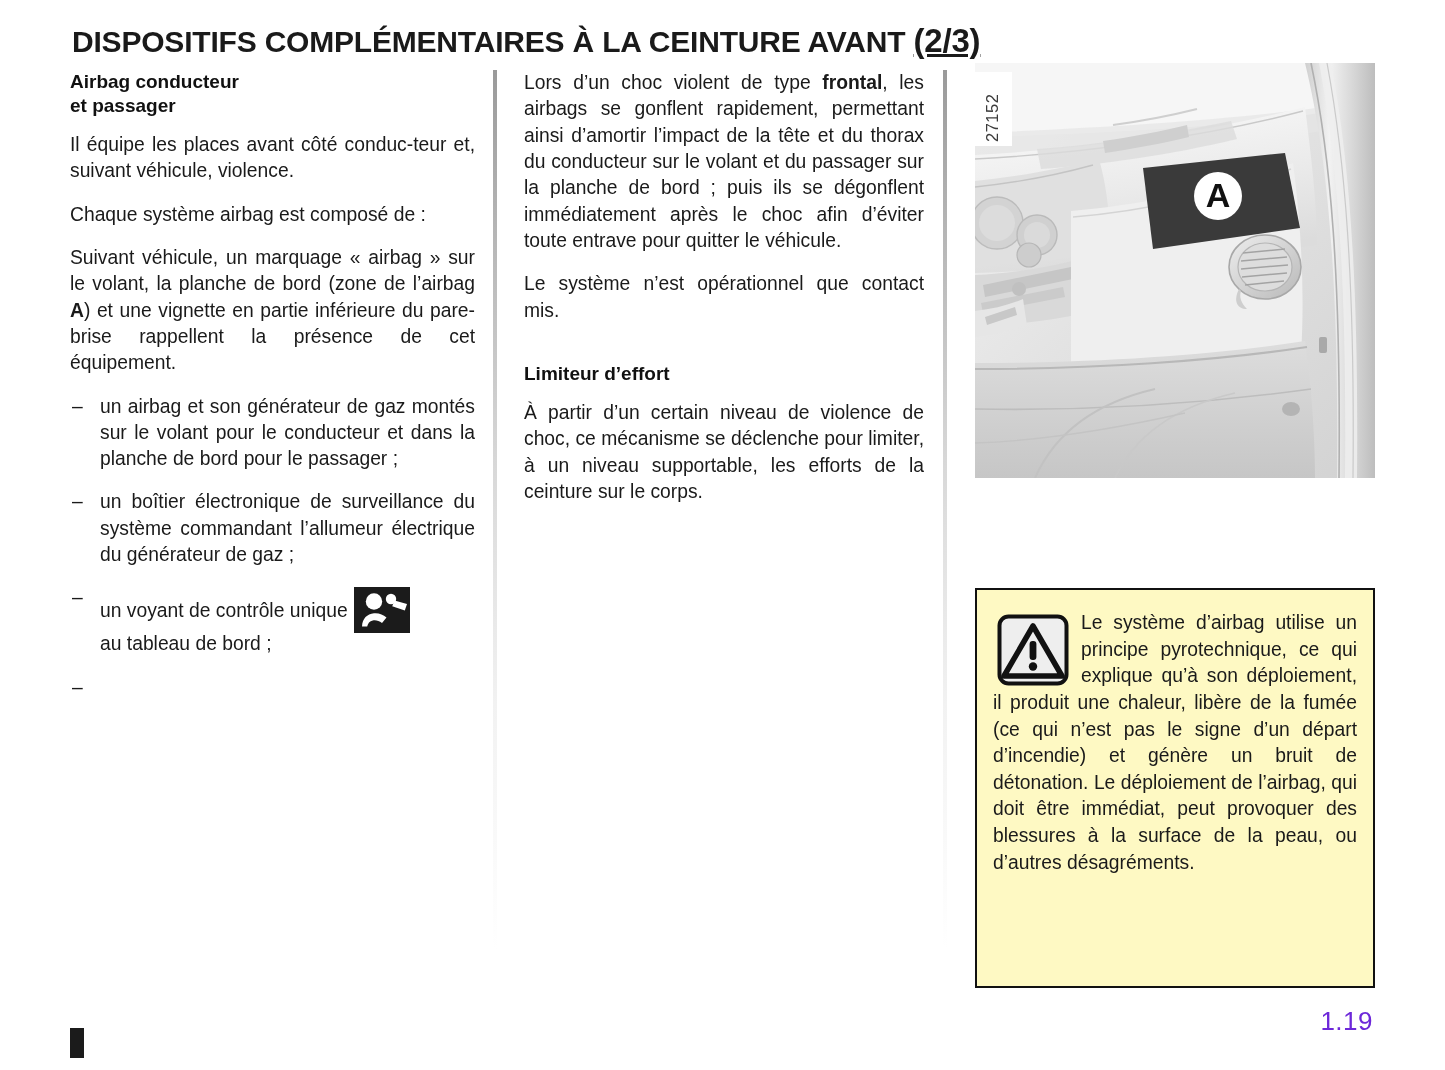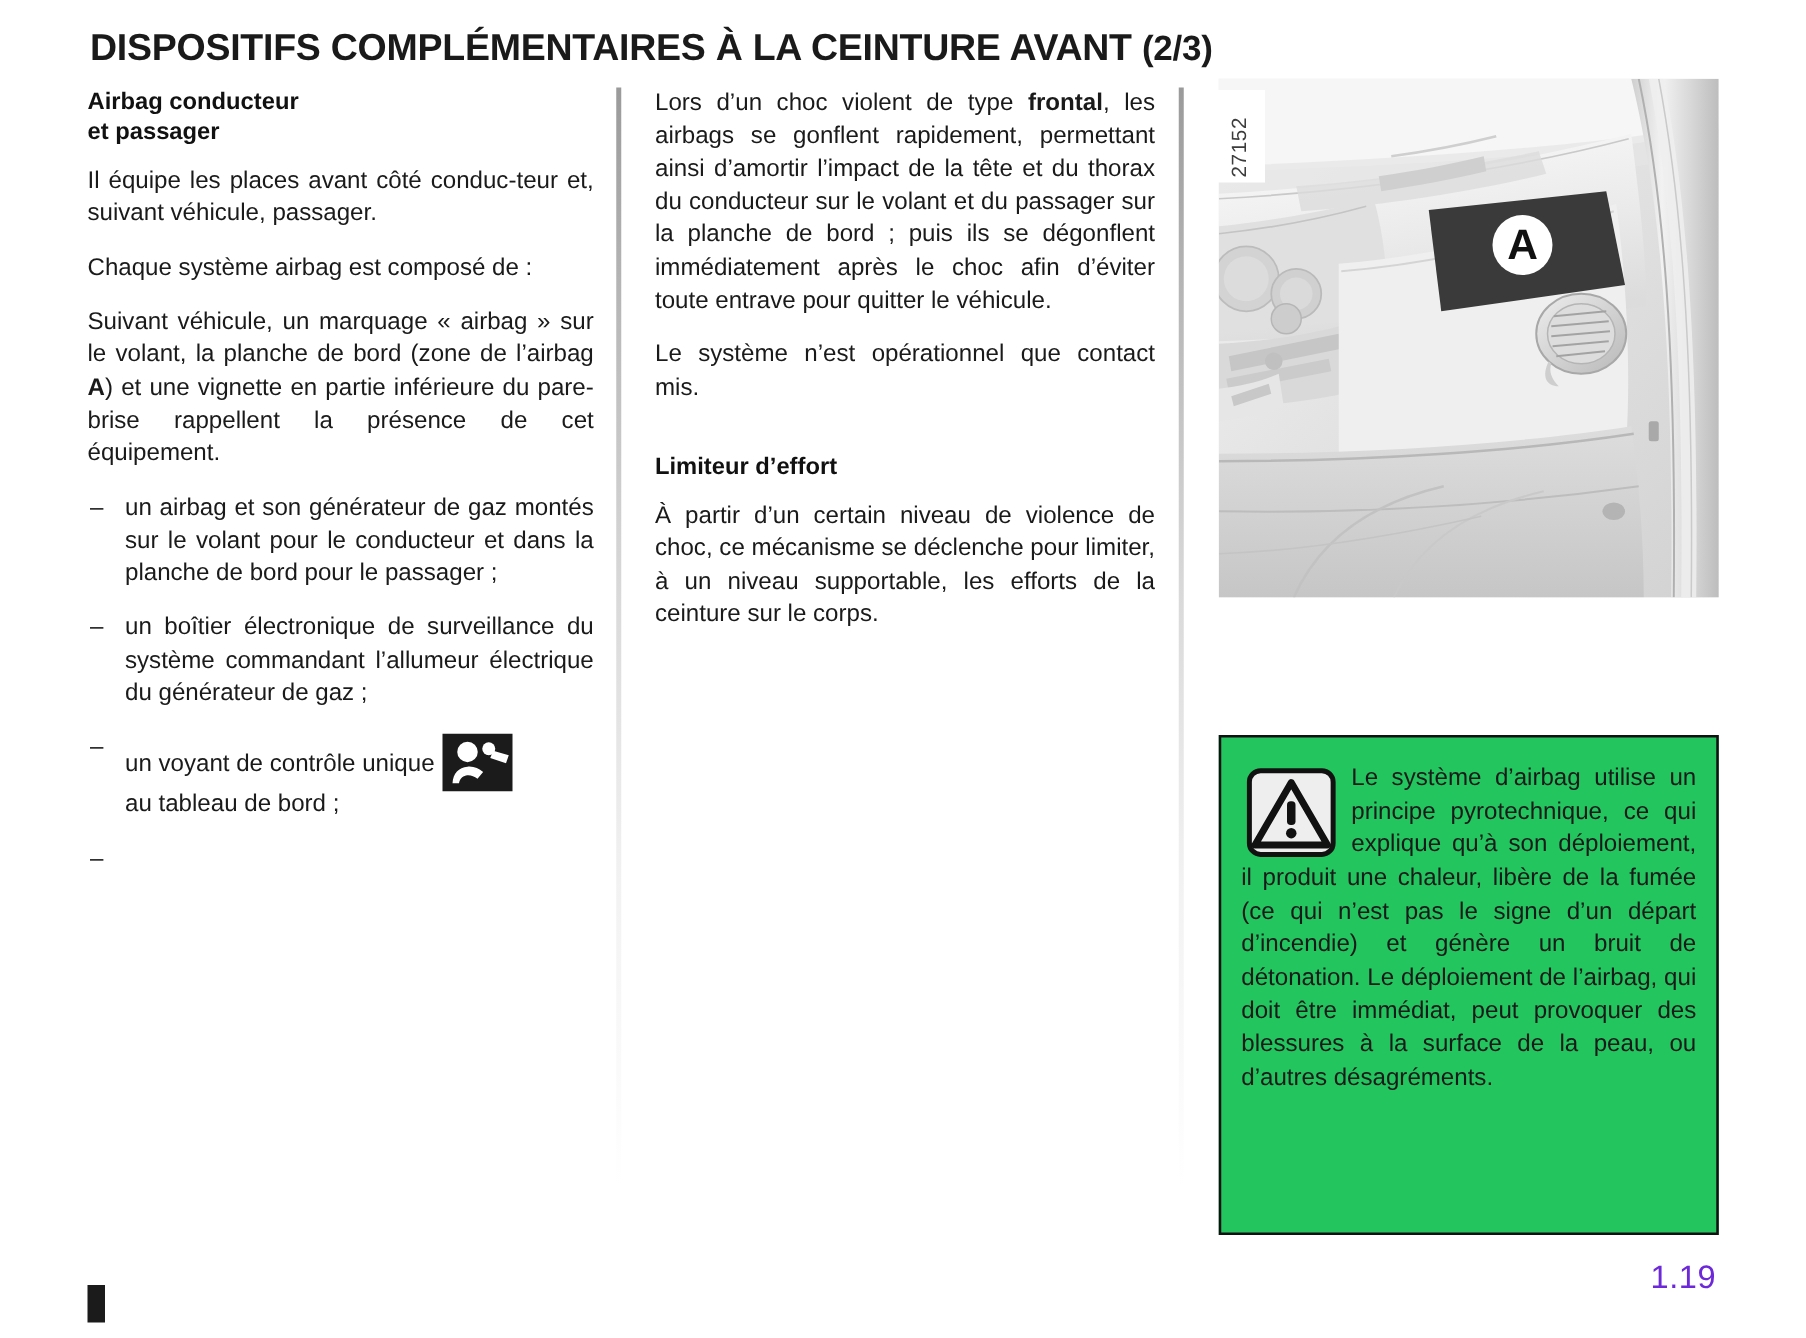--- a/index.html
+++ b/index.html
@@ -21,21 +21,22 @@
     position: absolute;
     left: 72px;
     top: 22px;
     font-size: 30px;
     font-weight: bold;
     letter-spacing: -0.2px;
     color: #1a1a1a;
     white-space: nowrap;
   }
   .page-title .frac {
-    font-size: 28px;
+    font-size: 33px;
+    text-decoration: underline;
   }
 
   
   .col-rule {
     position: absolute;
     top: 70px;
     width: 4px;
     height: 880px;
     background: linear-gradient(to bottom, #9a9a9a 0%, #b5b5b5 18%, #d8d8d8 45%, #f2f2f2 72%, #ffffff 100%);
   }
@@ -145,21 +146,21 @@
 
   
   .warn-box {
     position: absolute;
     left: 975px;
     top: 588px;
     width: 400px;
     height: 400px;
     box-sizing: border-box;
     border: 2.5px solid #111111;
-    background: #22c55e;
+    background: #fef9c3;
     padding: 20px 16px 10px 16px;
   }
   .warn-tri {
     float: left;
     width: 72px;
     height: 72px;
     margin: 4px 12px 0 4px;
     shape-outside: margin-box;
   }
   .warn-text {
@@ -198,21 +199,21 @@
 
 <div class="col-rule r1"></div>
 <div class="col-rule r2"></div>
 
 <div class="col col1">
   <h2 class="sec-head">
     <span>Airbag conducteur</span><br>
     <span>et passager</span>
   </h2>
 
-  <p class="body">Il équipe les places avant côté conduc-teur et, suivant véhicule, passager.</p>
+  <p class="body">Il équipe les places avant côté conduc-teur et, suivant véhicule, violence.</p>
 
   <p class="body">Chaque système airbag est composé de :</p>
 
   <p class="body">
     <span>Suivant véhicule, un marquage « airbag » sur le volant, la planche de bord (zone de l’airbag </span><i>A</i><span>) et une vignette en partie inférieure du pare-brise rappellent la présence de cet équipement.</span>
   </p>
 
   <ul class="dashlist">
     <li>
       <span class="dash">–</span><span>un airbag et son générateur de gaz montés sur le volant pour le conducteur et dans la planche de bord pour le passager ;</span>

